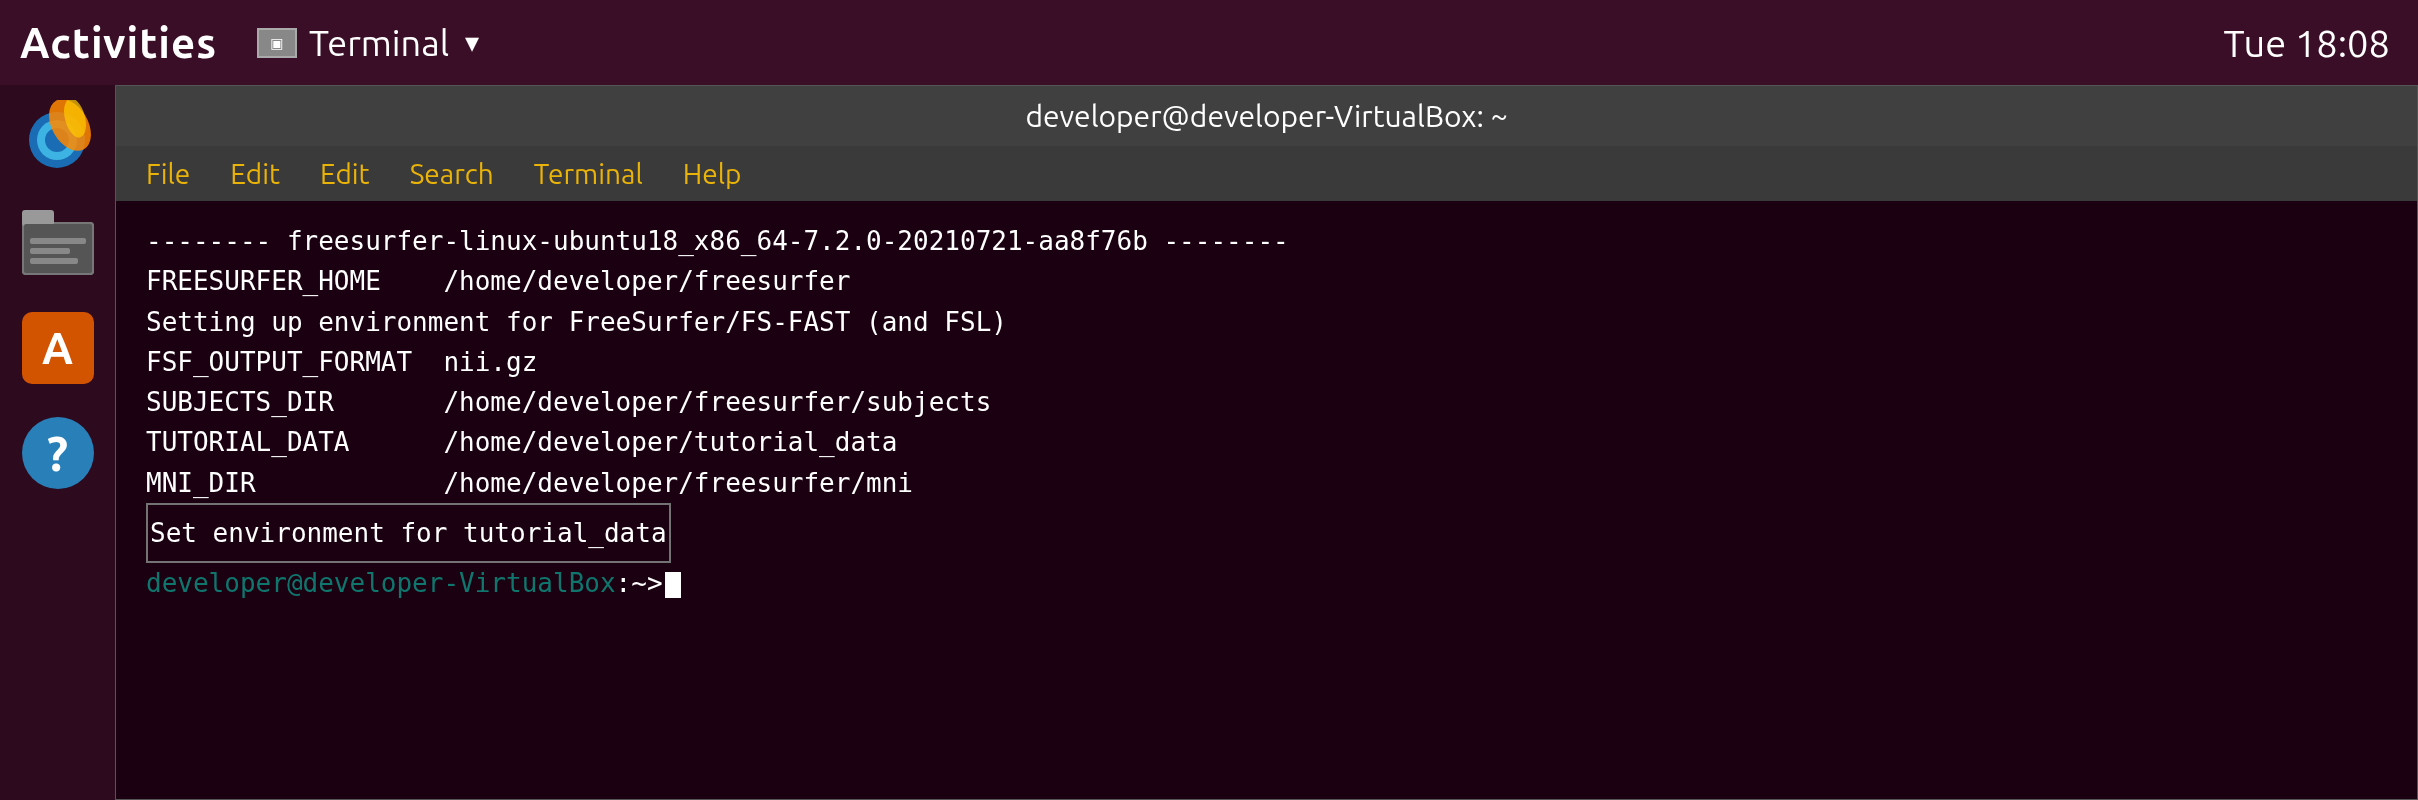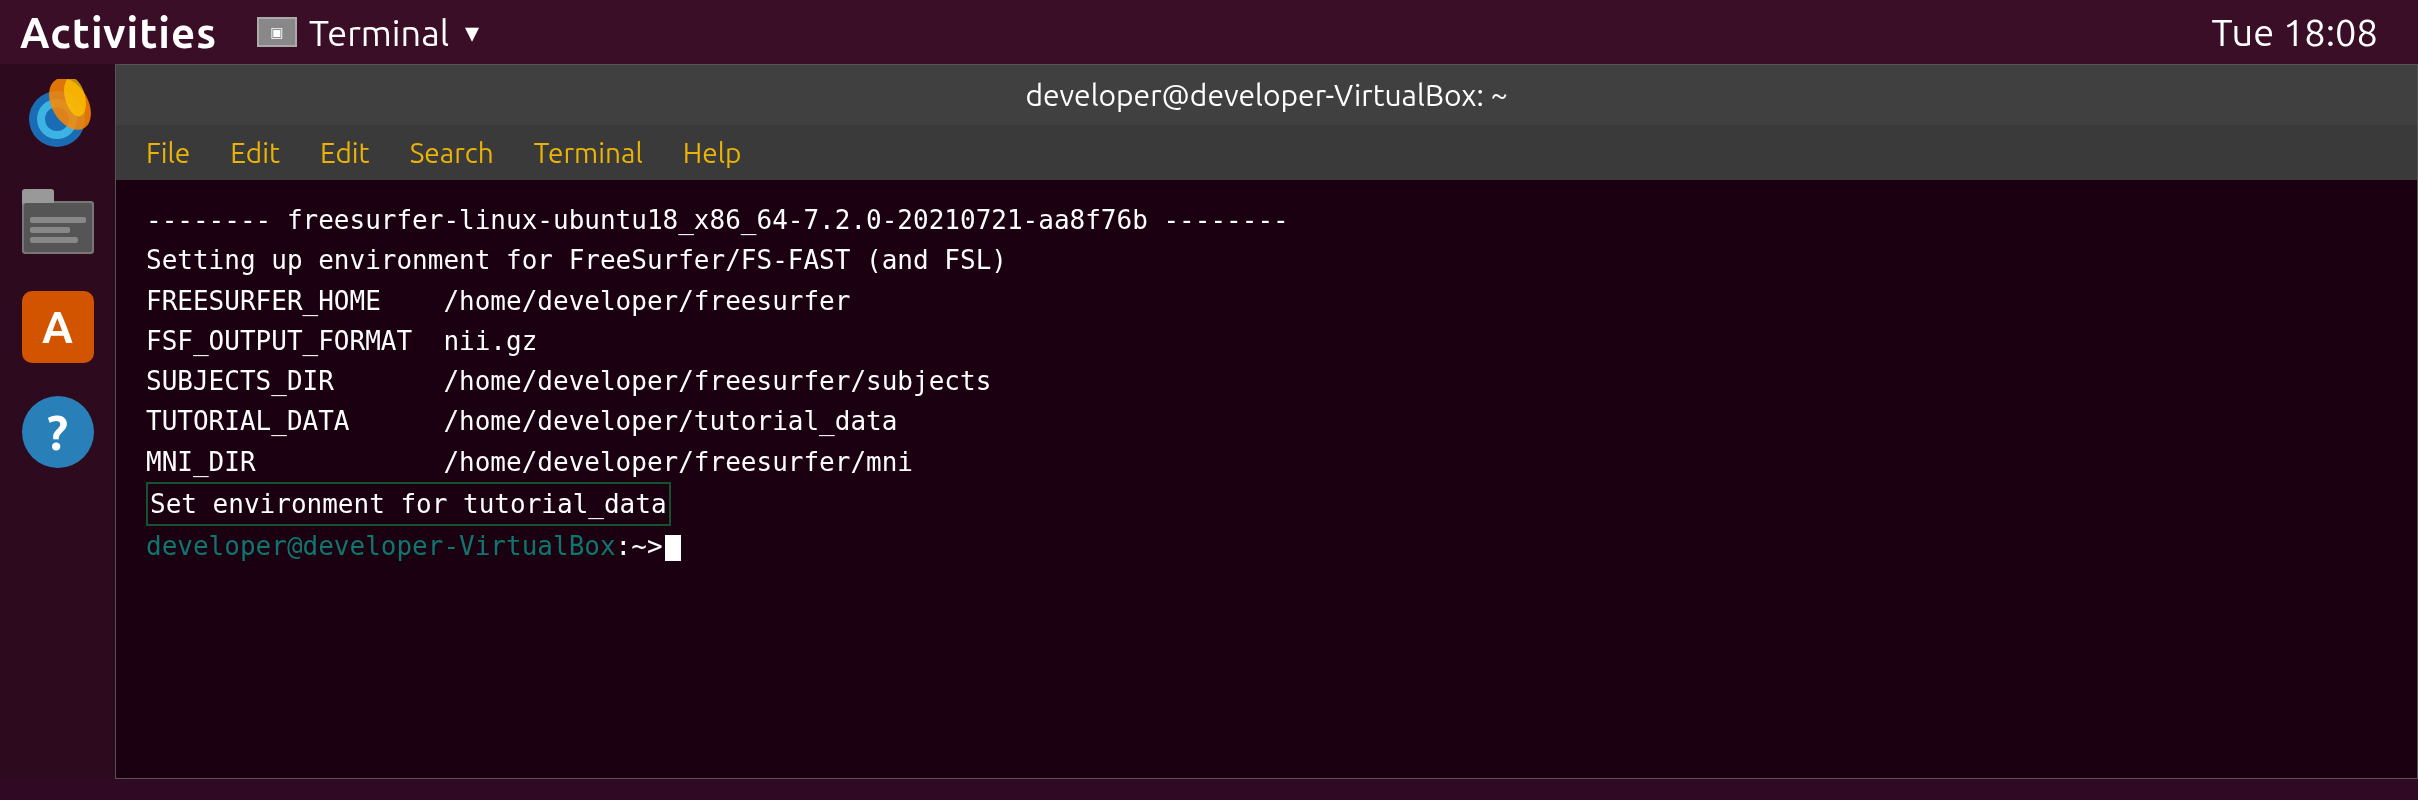--- a/index.html
+++ b/index.html
@@ -9,21 +9,21 @@
       overflow: hidden;
       font-family: 'Ubuntu', 'DejaVu Sans', Arial, sans-serif;
       background: #300a24;
     }
 
     
     .topbar {
       display: flex;
       align-items: center;
       background: #3a0e26;
-      height: 64px;
+      height: 85px;
       padding: 0 20px;
       position: relative;
     }
     .topbar-activities {
       color: #fff;
       font-size: 42px;
       font-weight: bold;
       letter-spacing: 1px;
       cursor: pointer;
     }
@@ -50,21 +50,21 @@
       color: #fff;
       font-size: 36px;
     }
     .topbar-arrow {
       color: #fff;
       font-size: 28px;
       margin-left: 4px;
     }
     .topbar-clock {
       position: absolute;
-      right: 40px;
+      right: 28px;
       color: #fff;
       font-size: 38px;
       font-weight: normal;
     }
 
     
     .main-area {
       display: flex;
       height: 715px;
     }
@@ -160,22 +160,22 @@
       color: #fff;
       overflow: hidden;
       line-height: 1.55;
     }
     .term-line {
       white-space: pre;
       display: block;
     }
     .highlighted-line {
       display: inline-block;
-      border: 2px solid #14532d;
-      padding: 0 2px;
+      border: 2px solid #737373;
+      padding: 8px 2px;
     }
     .prompt-red {
       color: #0f766e;
     }
     .prompt-white {
       color: #fff;
     }
     .cursor-block {
       display: inline-block;
       width: 16px;
@@ -249,22 +249,22 @@
       <span class="terminal-menu-item">File</span>
       <span class="terminal-menu-item">Edit</span>
       <span class="terminal-menu-item">Edit</span>
       <span class="terminal-menu-item">Search</span>
       <span class="terminal-menu-item">Terminal</span>
       <span class="terminal-menu-item">Help</span>
     </div>
 
     <div class="terminal-body">
       <span class="term-line">-------- freesurfer-linux-ubuntu18_x86_64-7.2.0-20210721-aa8f76b --------</span>
+      <span class="term-line">FREESURFER_HOME    /home/developer/freesurfer</span>
       <span class="term-line">Setting up environment for FreeSurfer/FS-FAST (and FSL)</span>
-      <span class="term-line">FREESURFER_HOME    /home/developer/freesurfer</span>
       <span class="term-line">FSF_OUTPUT_FORMAT  nii.gz</span>
       <span class="term-line">SUBJECTS_DIR       /home/developer/freesurfer/subjects</span>
       <span class="term-line">TUTORIAL_DATA      /home/developer/tutorial_data</span>
       <span class="term-line">MNI_DIR            /home/developer/freesurfer/mni</span>
       <div>
         <span class="highlighted-line">Set environment for tutorial_data</span>
       </div>
       <div>
         <span class="prompt-red">developer@developer-VirtualBox</span><span class="prompt-white">:~&gt;</span><span class="cursor-block"></span>
       </div>

